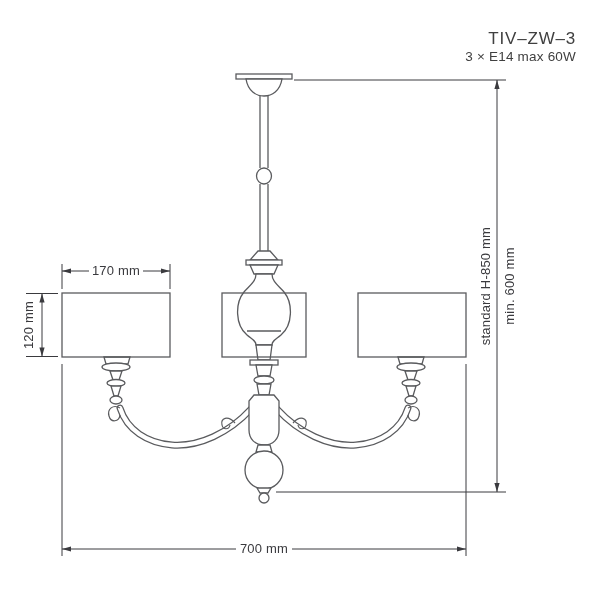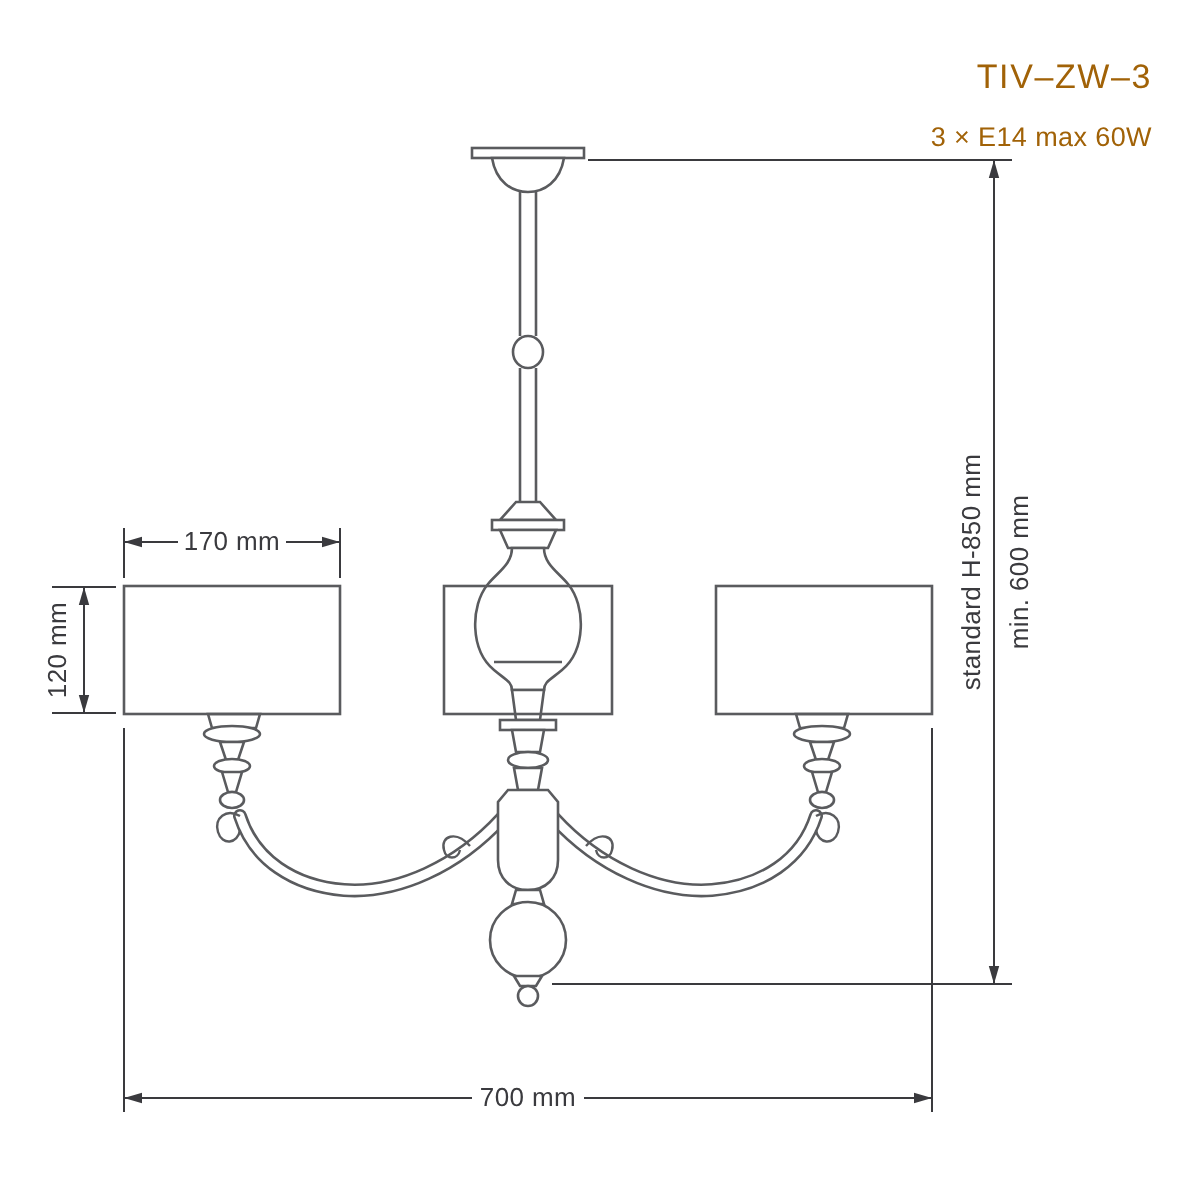--- a/index.html
+++ b/index.html
@@ -5,24 +5,24 @@
   html,body{margin:0;padding:0;}
   body{
     width:600px;height:600px;
     background:#ffffff;
     font-family:"Liberation Sans","DejaVu Sans",sans-serif;
     position:relative;overflow:hidden;
   }
   .sheet{position:absolute;inset:0;}
   .title-block{
     position:absolute;top:28px;right:24px;
-    text-align:right;color:#a16207;line-height:1.25;
+    text-align:right;color:#404040;line-height:1.25;
   }
   .model{font-size:17px;letter-spacing:.8px;}
-  .spec{font-size:13.5px;margin-top:12px;letter-spacing:.2px;}
+  .spec{font-size:13.5px;margin-top:0;letter-spacing:.2px;}
   svg.drawing{position:absolute;left:0;top:0;display:block;}
   .fig{stroke:#5a5b5e;stroke-width:1.3;fill:none;}
   .fig .solid{fill:#ffffff;}
   .dims{stroke:#3a3a3e;stroke-width:1;fill:none;}
   .arrow{fill:#3a3a3e;stroke:none;}
   .dim-text{
     font-family:"Liberation Sans","DejaVu Sans",sans-serif;
     font-size:13px;fill:#3a3a3e;stroke:none;letter-spacing:.2px;
   }
 </style>

